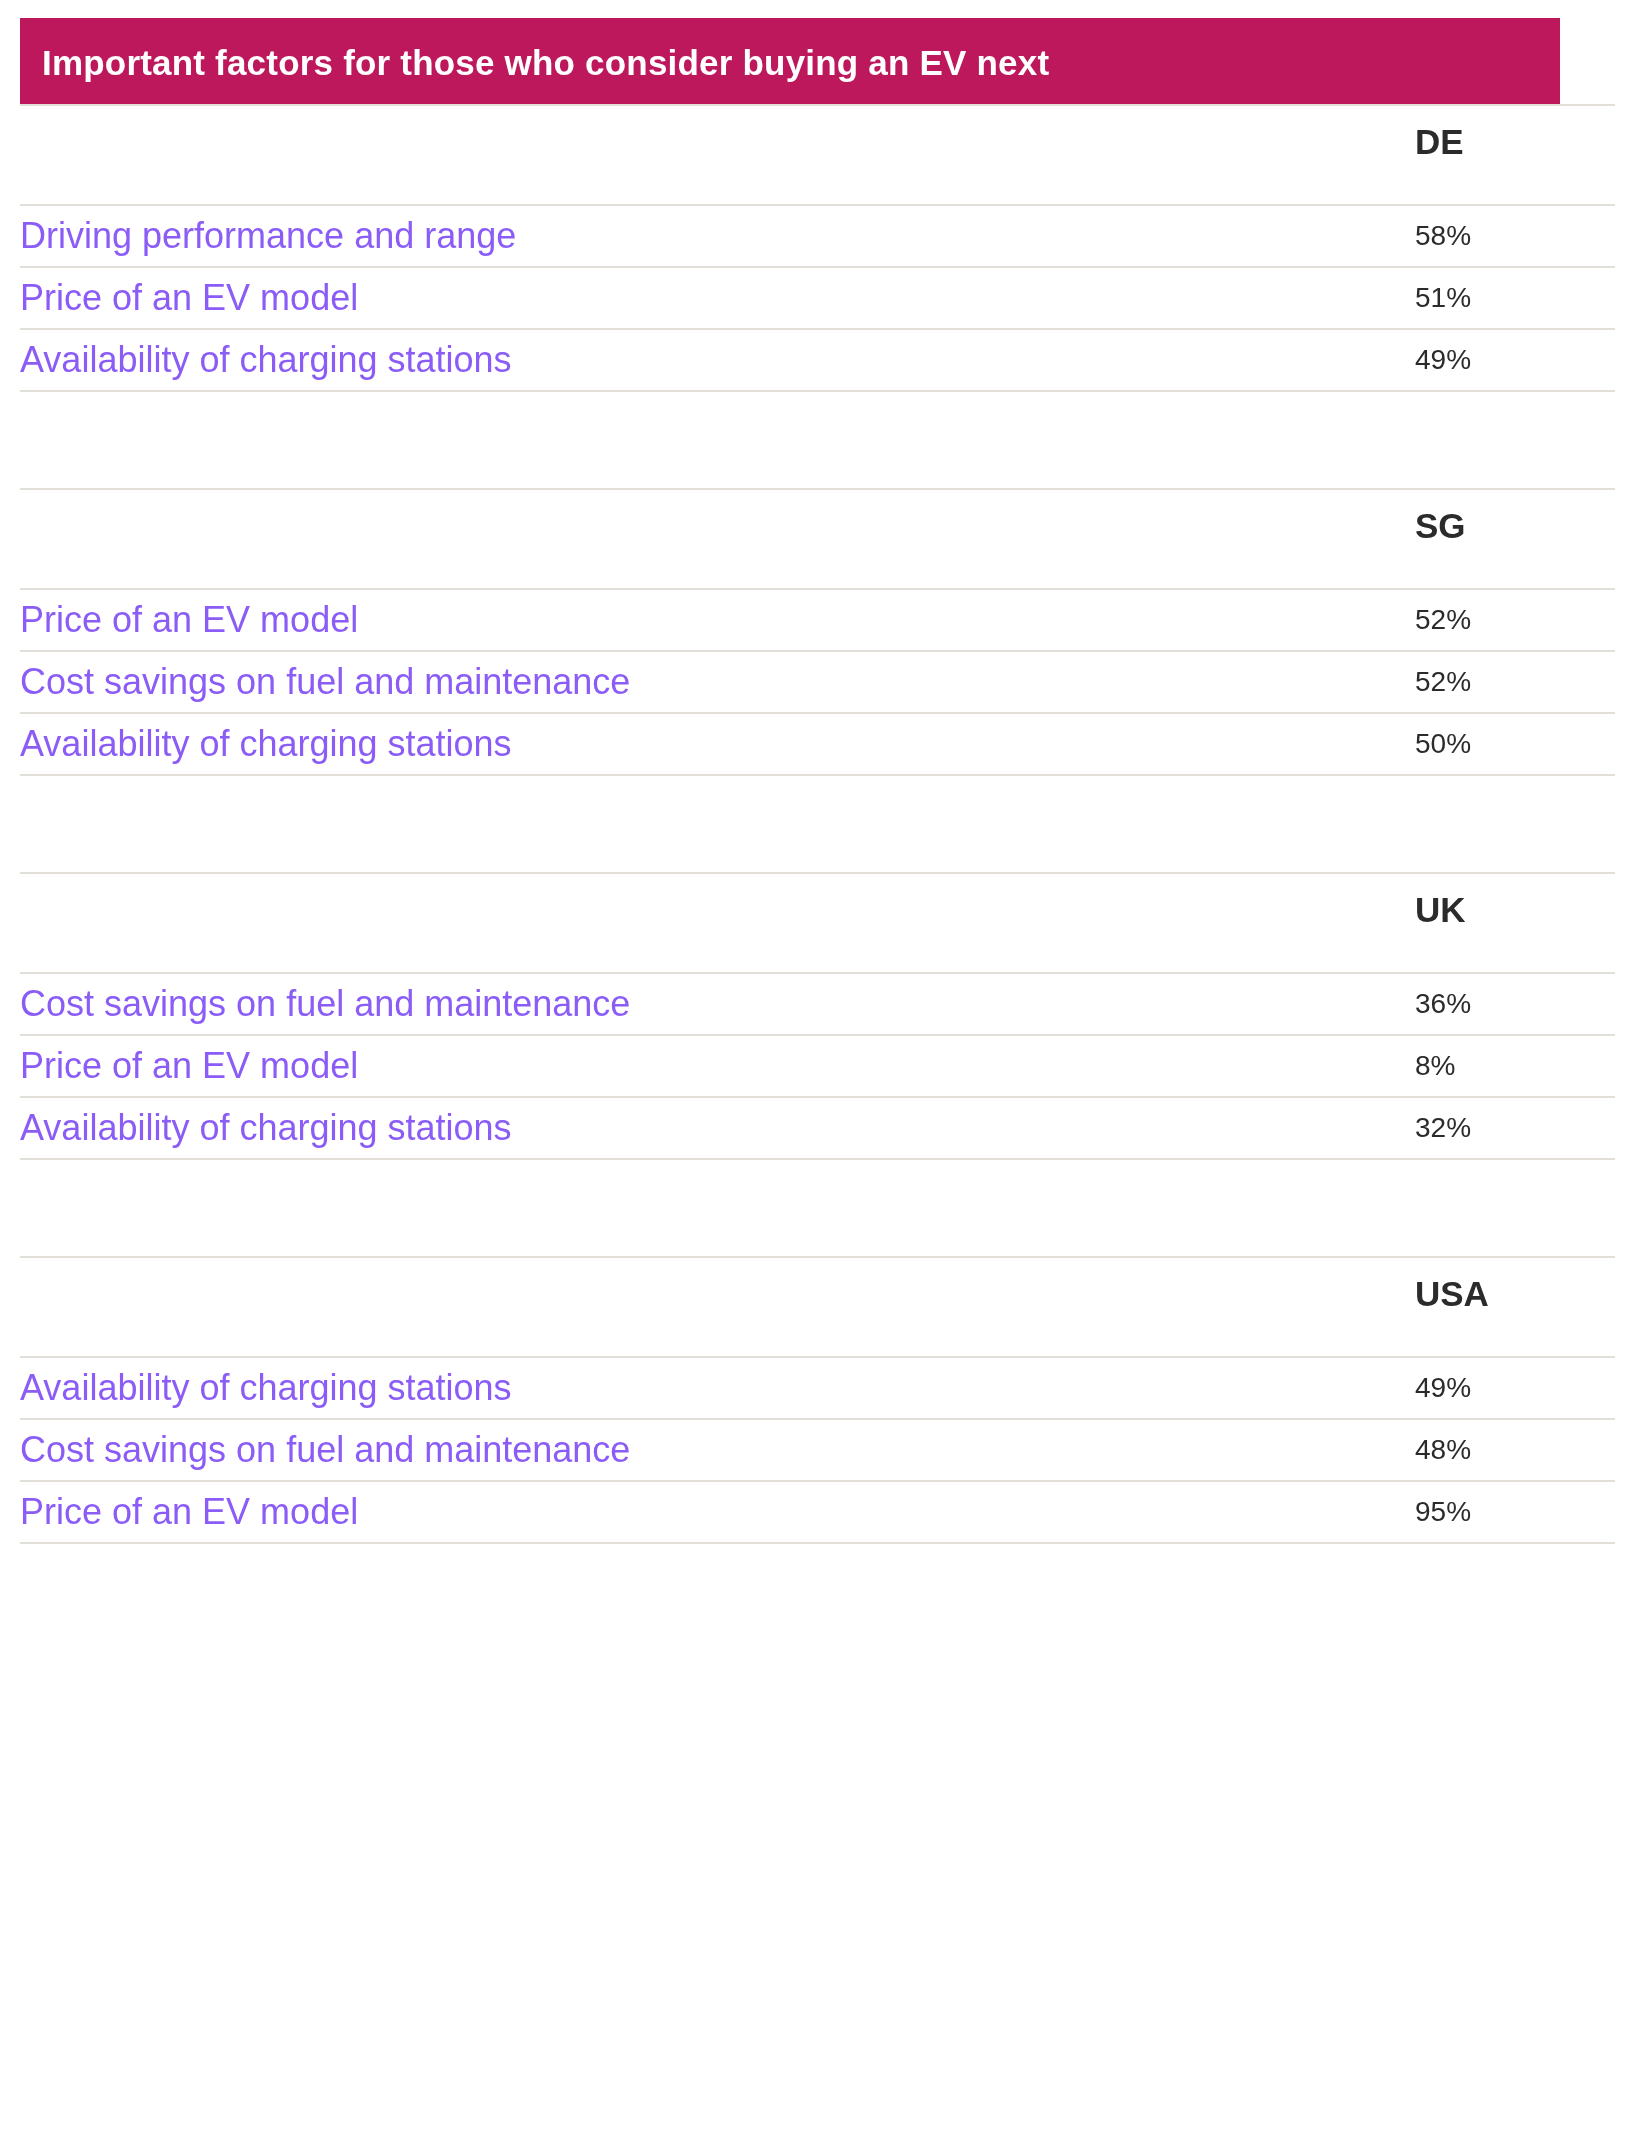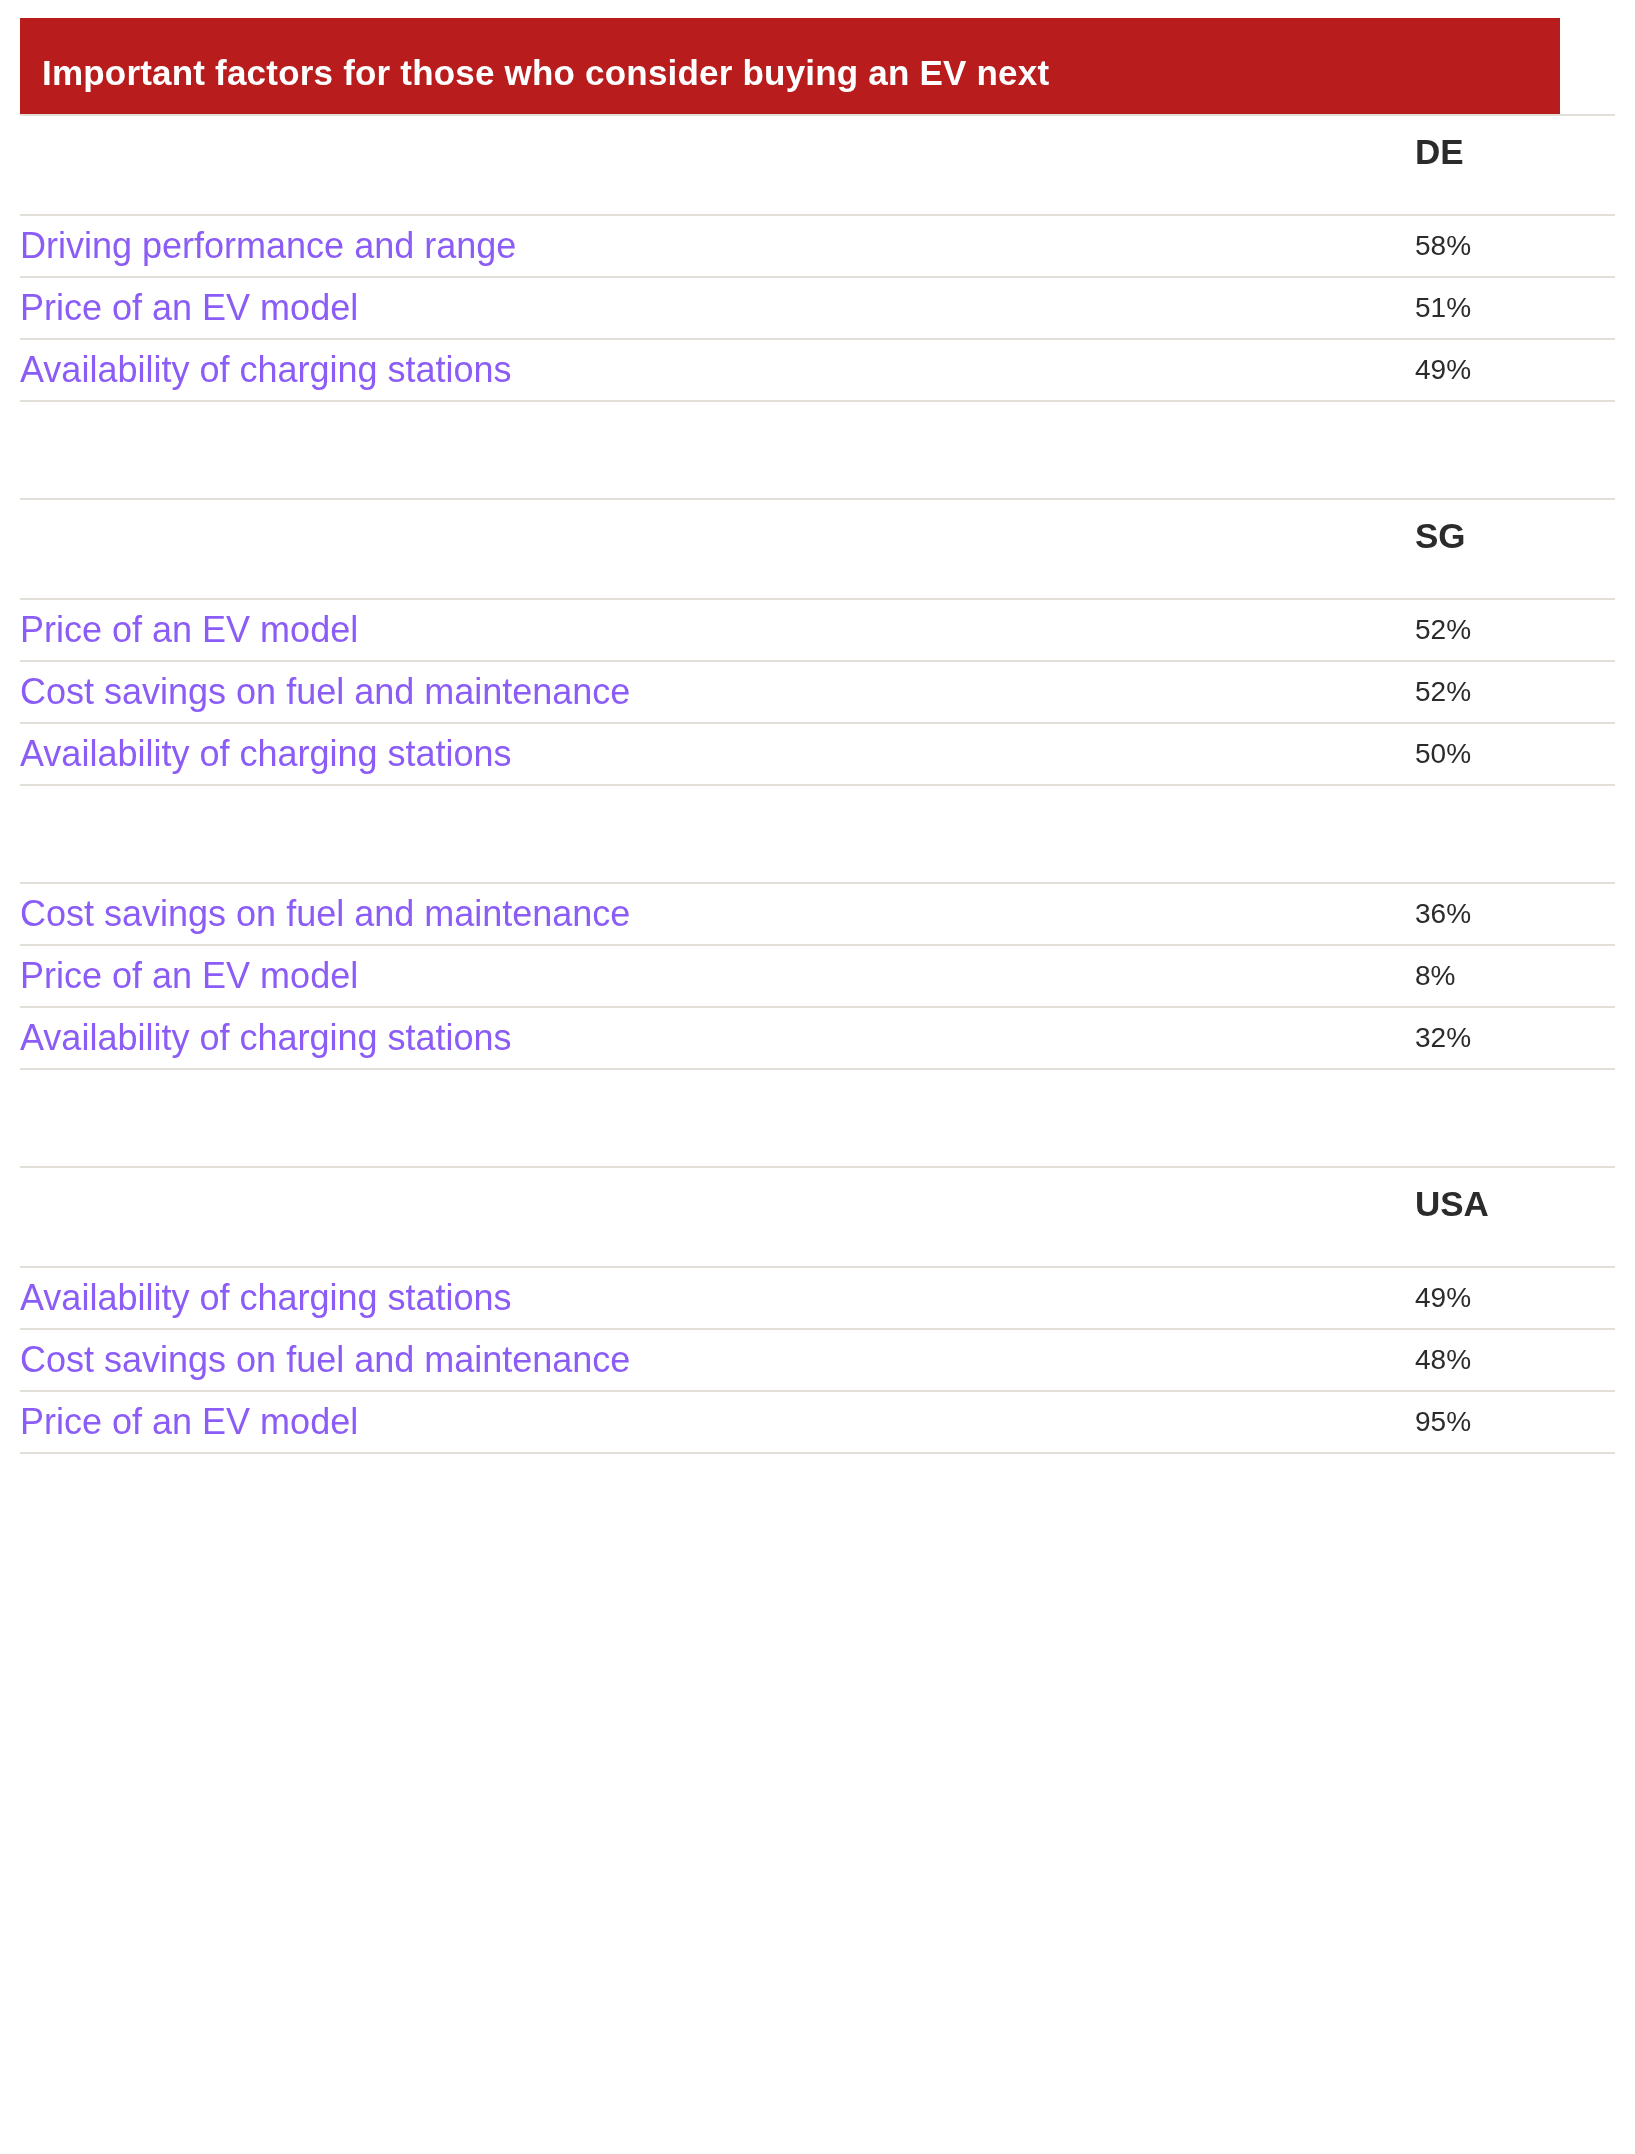--- a/index.html
+++ b/index.html
@@ -13,26 +13,26 @@
     color: #2b2b2b;
   }
   .page {
     width: 1635px;
     min-height: 2154px;
     box-sizing: border-box;
     padding: 18px 20px 20px 20px;
     background: #ffffff;
   }
   .title-bar {
-    background: #b91c1c;
+    background: #be185d;
     color: #ffffff;
     font-size: 35px;
     font-weight: bold;
     letter-spacing: 0.2px;
-    padding: 35px 22px 21px 22px;
+    padding: 25px 22px 21px 22px;
     box-sizing: border-box;
     width: 1540px;
   }
   table.data {
     border-collapse: collapse;
     width: 1595px;
     margin-top: 0;
     table-layout: fixed;
   }
   table.data td {
@@ -121,20 +121,24 @@
       <tr>
         <td class="row-label">Availability of charging stations</td>
         <td class="row-value">50%</td>
       </tr>
 
       <tr class="spacer-row">
         <td></td>
         <td></td>
       </tr>
 
+      <tr class="header-row">
+        <td class="row-label"></td>
+        <td class="row-value">UK</td>
+      </tr>
       <tr>
         <td class="row-label">Cost savings on fuel and maintenance</td>
         <td class="row-value">36%</td>
       </tr>
       <tr>
         <td class="row-label">Price of an EV model</td>
         <td class="row-value">8%</td>
       </tr>
       <tr>
         <td class="row-label">Availability of charging stations</td>

